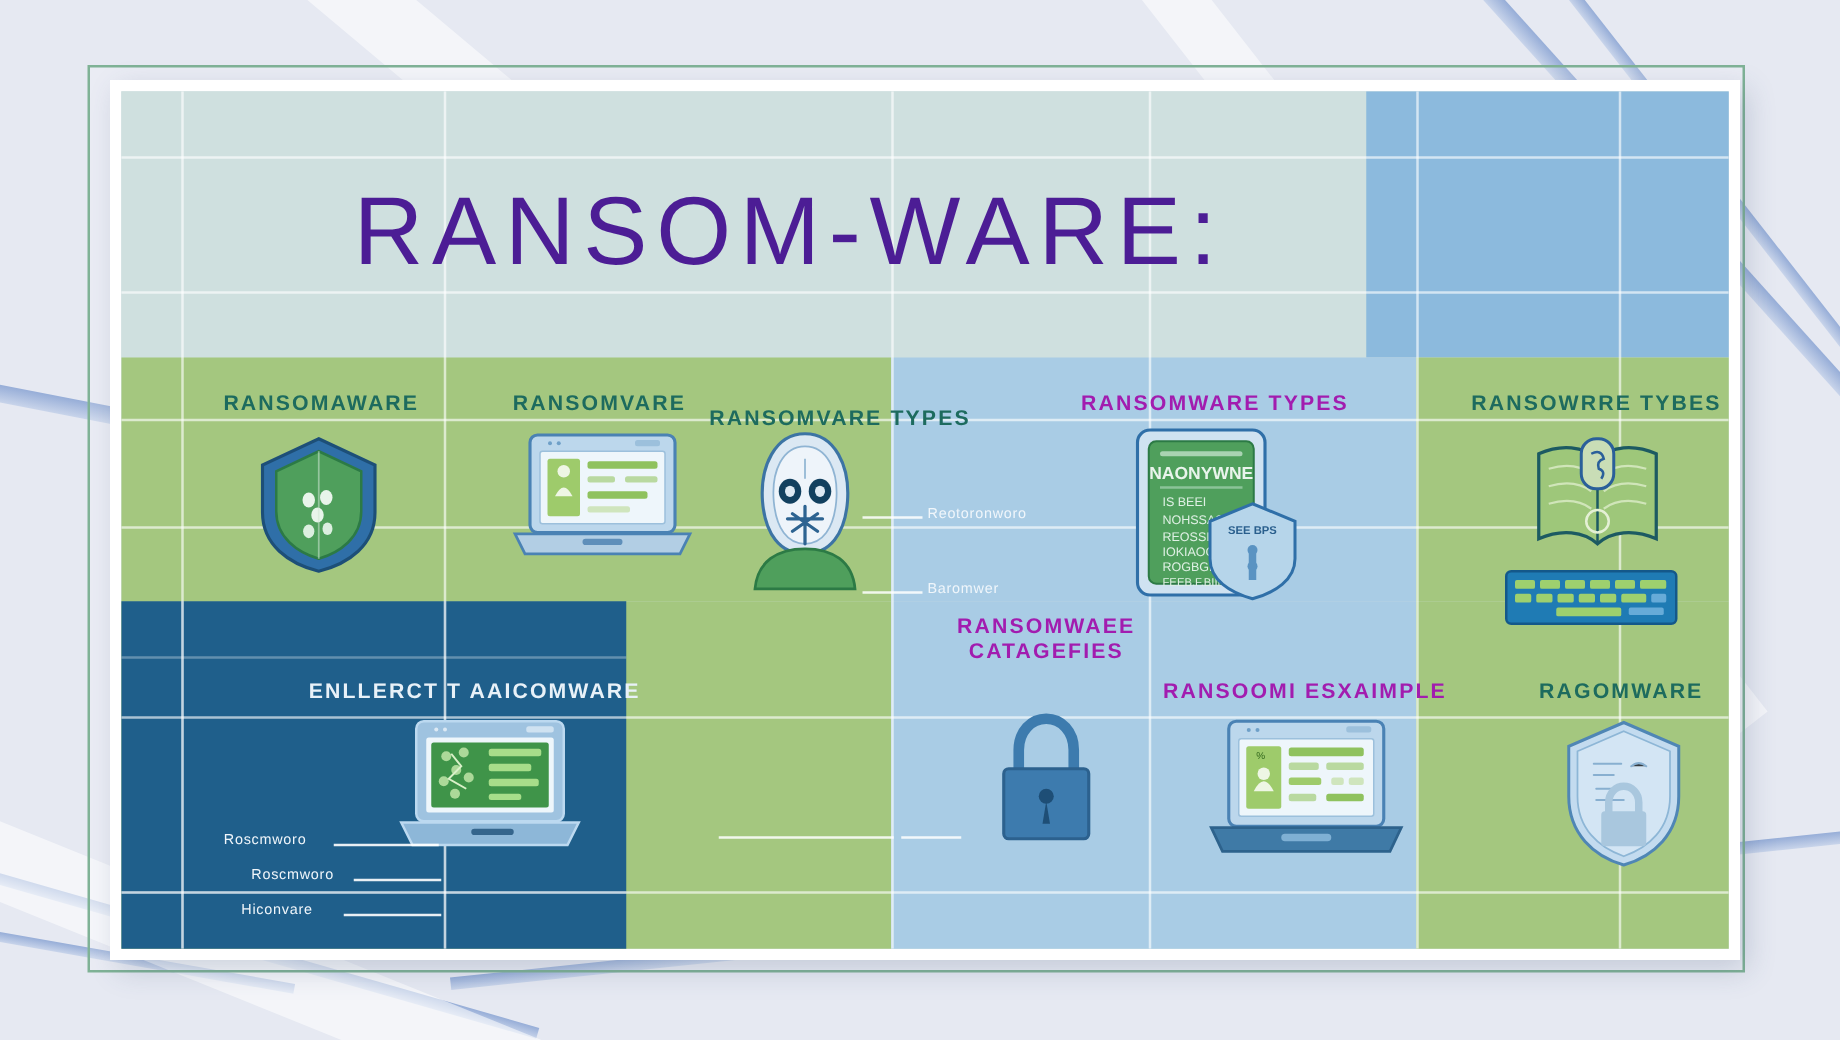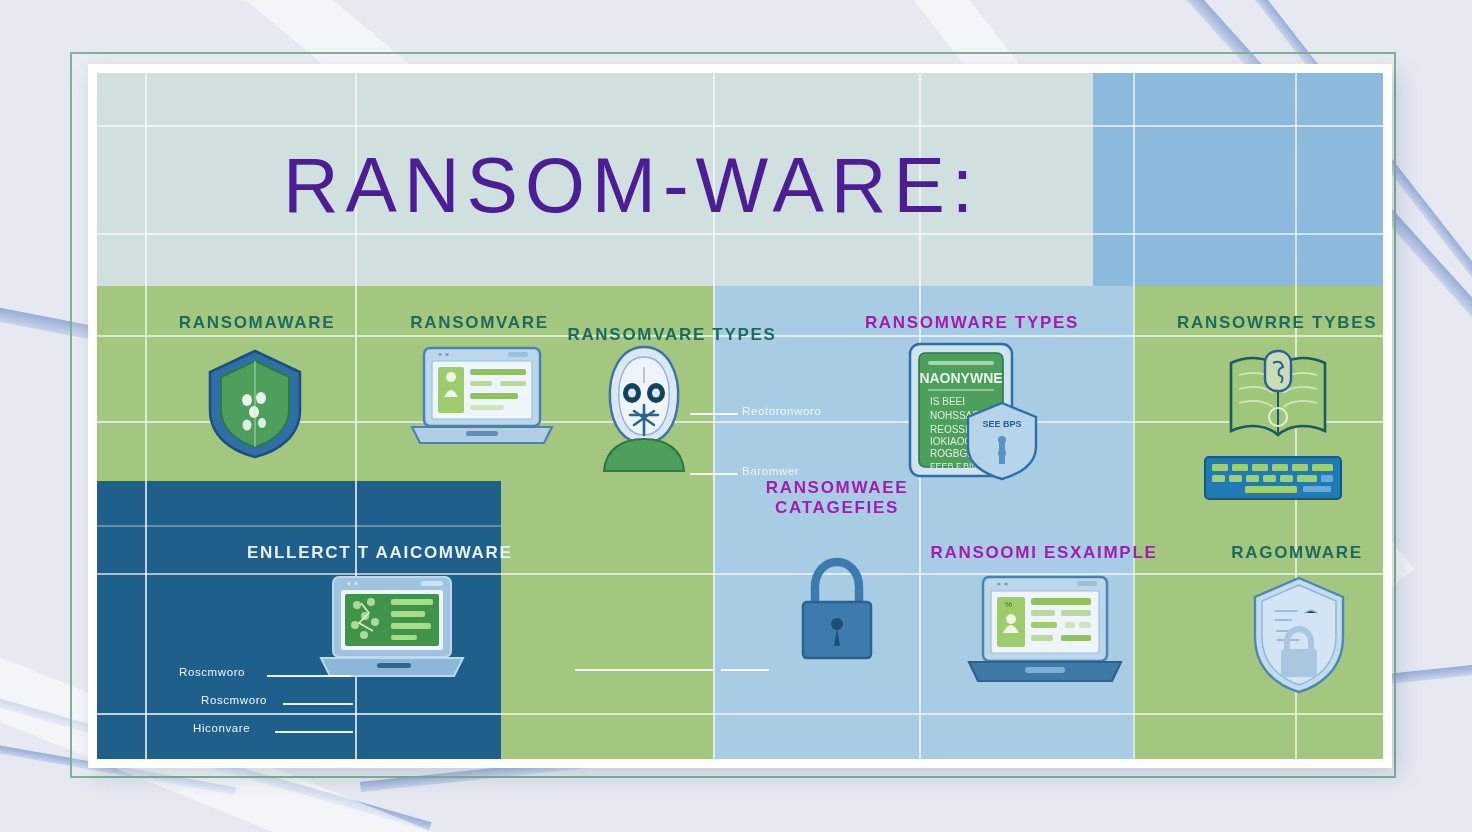--- a/index.html
+++ b/index.html
@@ -319,21 +319,21 @@
 
   <div class="connector" style="left:170px; top:602px; width:84px; background:rgba(255,255,255,.9);"></div>
   <div class="mini-label" style="left:82px; top:593px;">Roscmworo</div>
   <div class="connector" style="left:186px; top:630px; width:70px; background:rgba(255,255,255,.9);"></div>
   <div class="mini-label" style="left:104px; top:621px;">Roscmworo</div>
   <div class="connector" style="left:178px; top:658px; width:78px; background:rgba(255,255,255,.9);"></div>
   <div class="mini-label" style="left:96px; top:649px;">Hiconvare</div>
 
   <div class="connector" style="left:478px; top:596px; width:140px;"></div>
 
-  <div class="cell" style="left:640px; top:405px; width:200px; height:230px;">
+  <div class="cell" style="left:640px; top:418px; width:200px; height:230px;">
     <div class="cell-label onblue" style="left:0; top:0; width:200px; line-height:20px; white-space:normal;">RANSOMWAEE CATAGEFIES</div>
     <div class="icon-wrap" style="left:60px; top:78px;">
       <svg width="80" height="108" viewBox="0 0 80 108">
         <path d="M18 48 V31 C18 16 28 6 40 6 C52 6 62 16 62 31 V48" fill="none" stroke="#3d7bae" stroke-width="8.5" stroke-linecap="round"></path>
         <rect x="6" y="46" width="68" height="56" rx="4" fill="#3d7bae" stroke="#2c618e" stroke-width="2.5"></rect>
         <circle cx="40" cy="68" r="6" fill="#1e4e76"></circle>
         <path d="M40 72 l-3 18 h6 Z" fill="#1e4e76"></path>
       </svg>
     </div>
   </div>

